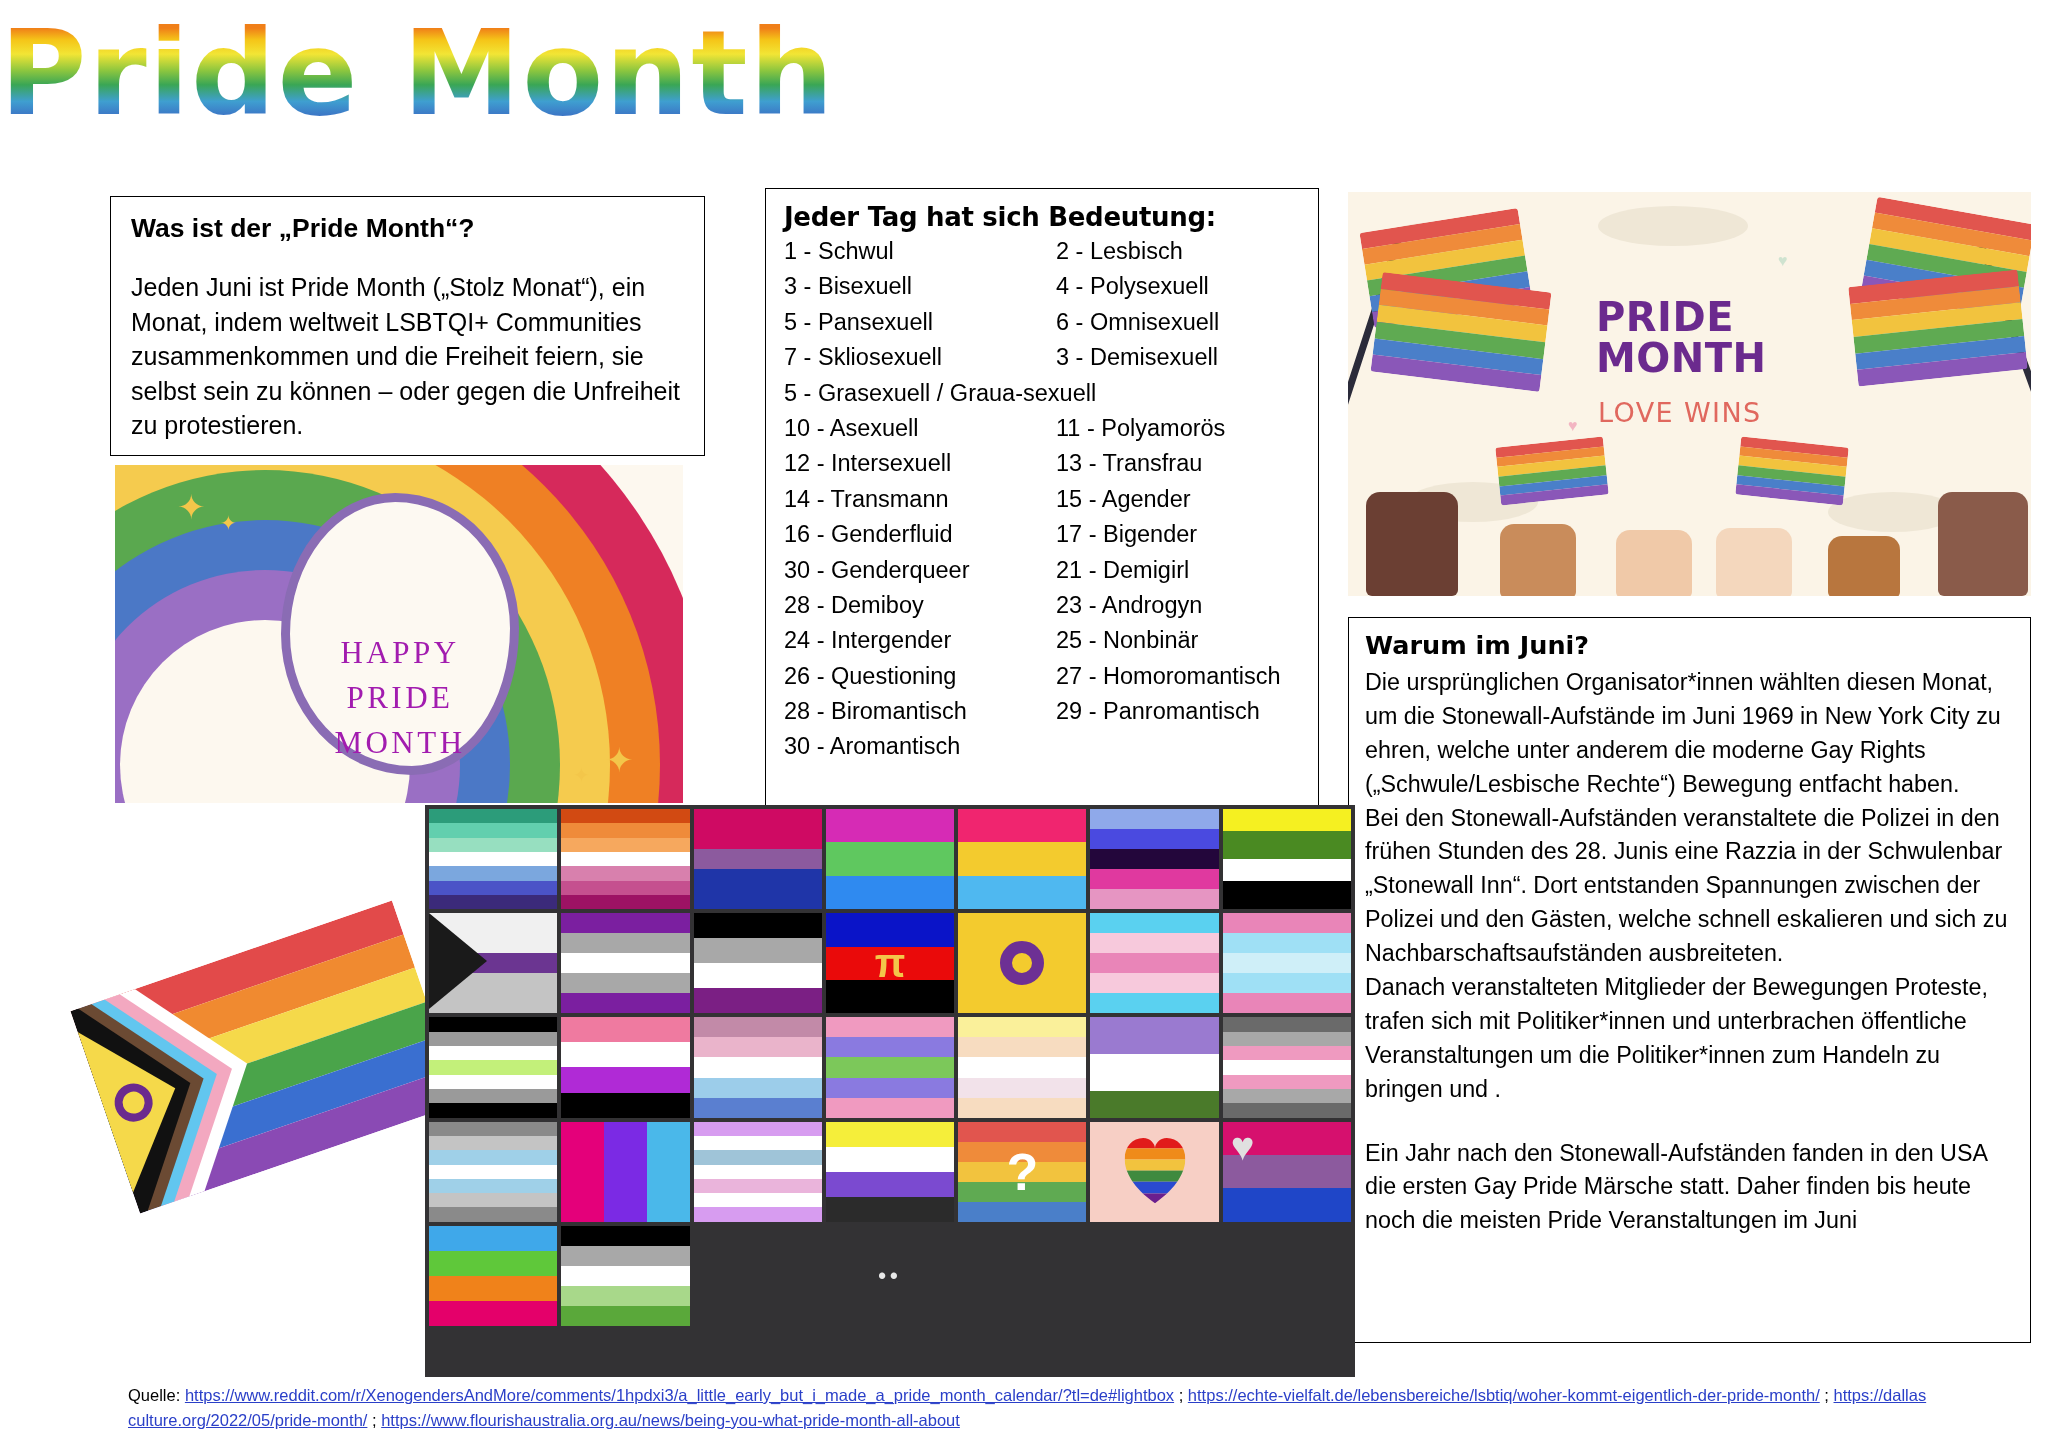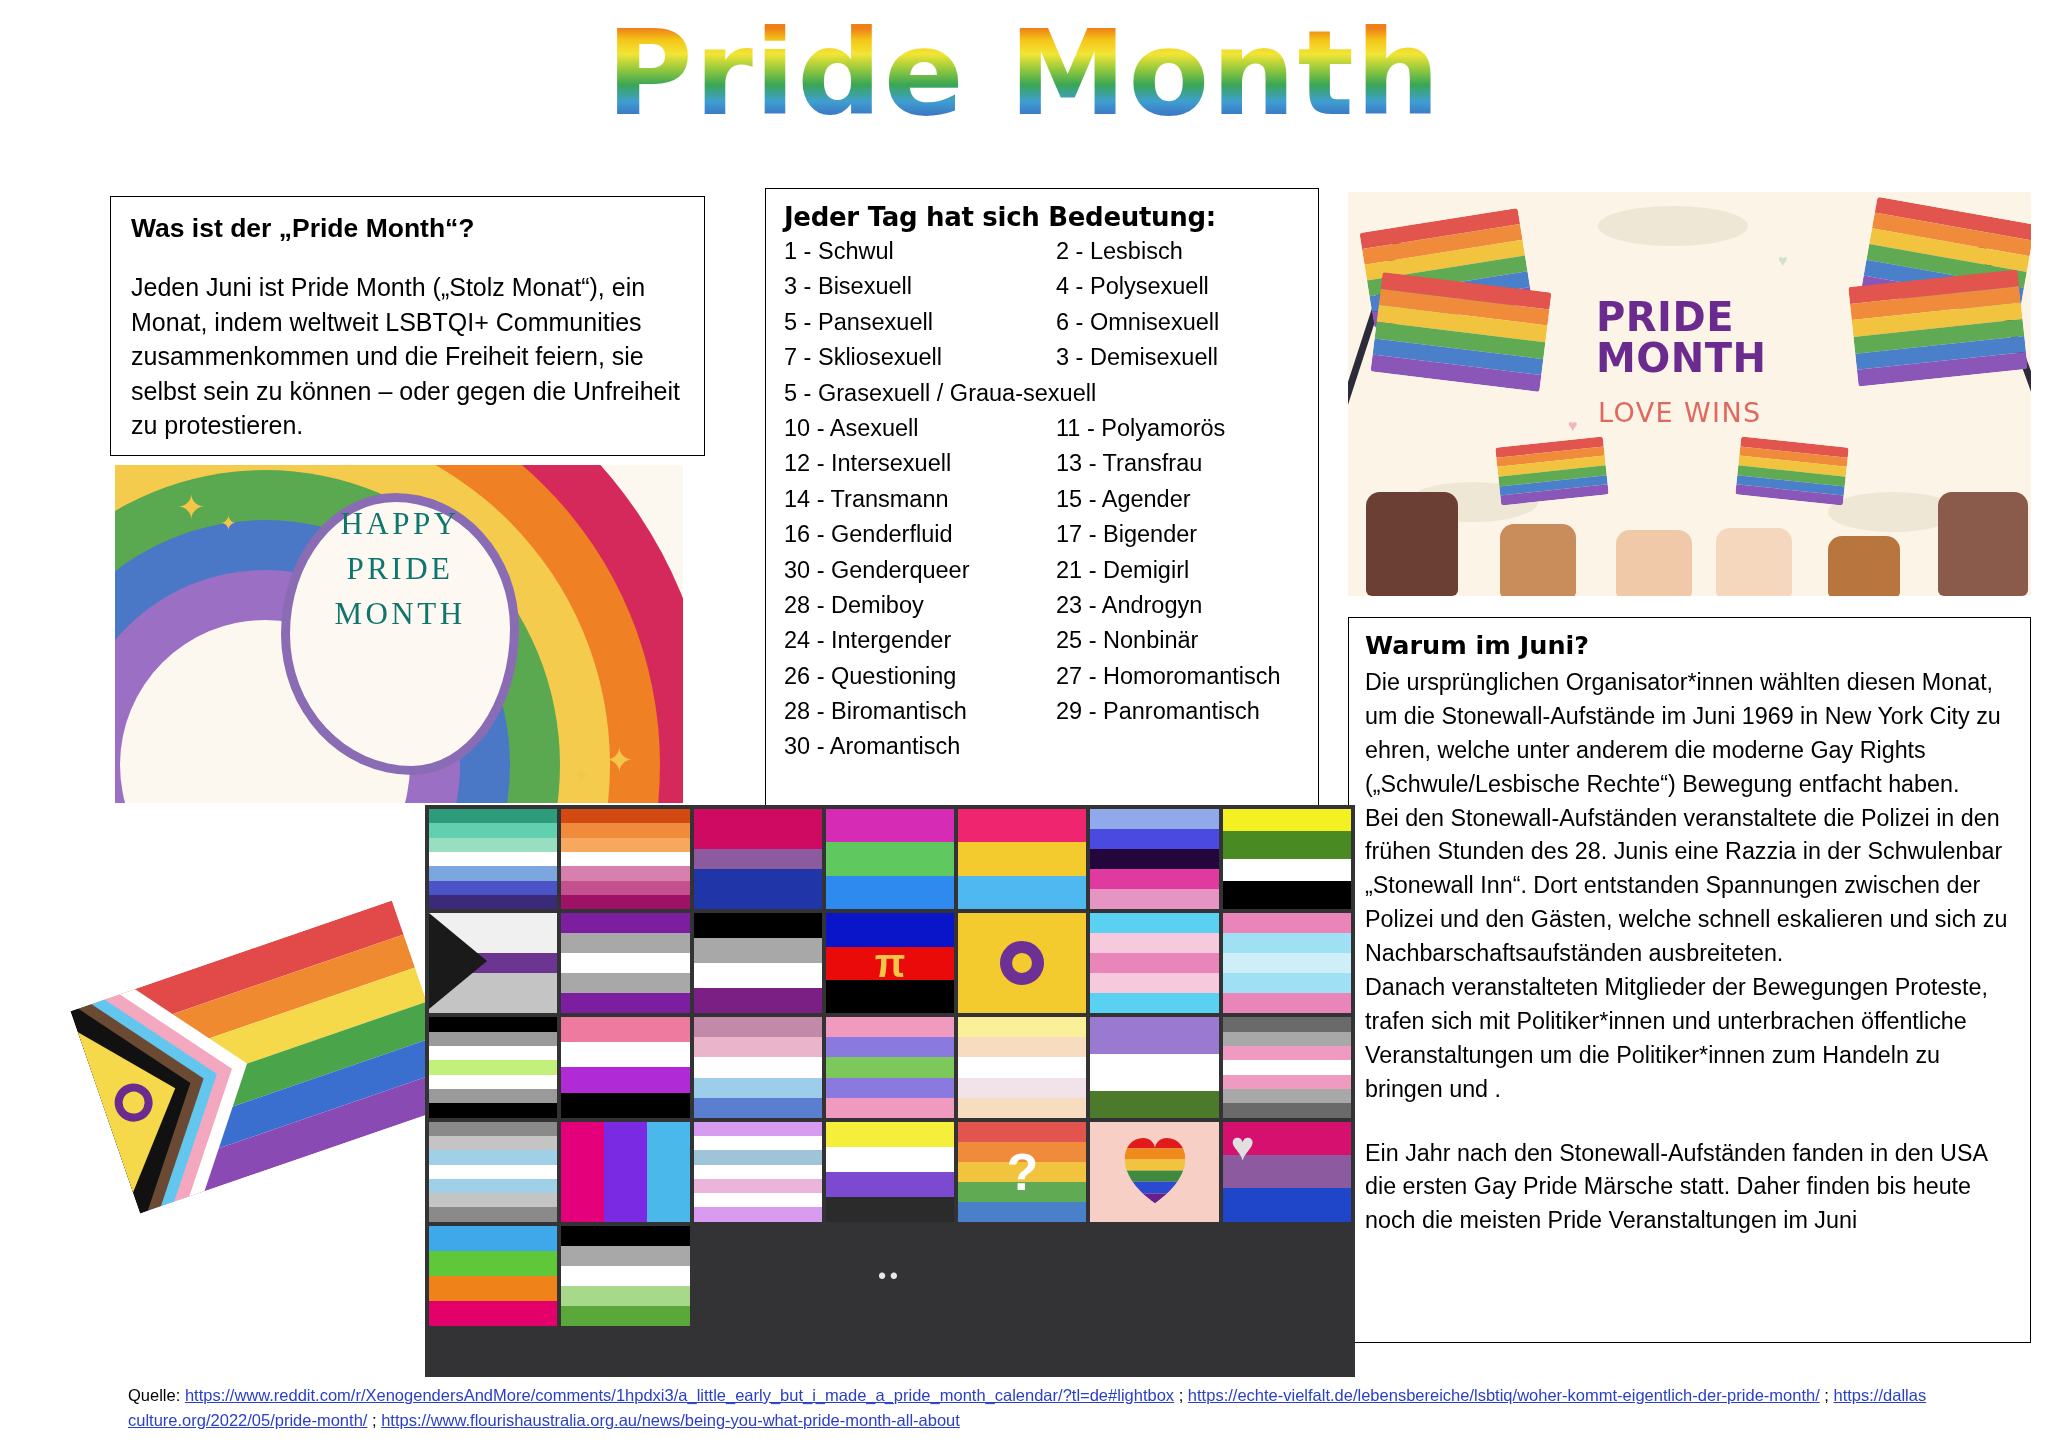--- a/index.html
+++ b/index.html
@@ -7,21 +7,21 @@
   body {
     width:2048px; height:1448px;
     background:#ffffff;
     font-family:"Liberation Sans", sans-serif;
     position:relative;
     overflow:hidden;
   }
 
   
   #title-wrap {
-    position:absolute; left:0; top:14px; width:2048px; text-align:center;
+    position:absolute; left:0; top:14px; width:2048px; text-align:left;
     pointer-events:none;
   }
   #page-title {
     display:inline-block;
     font-family:"DejaVu Sans", sans-serif;
     font-weight:bold;
     font-size:118px;
     letter-spacing:2px;
     line-height:1.0;
     background:linear-gradient(180deg,
@@ -73,22 +73,22 @@
   #img-happy {
     position:absolute; left:115px; top:465px; width:568px; height:338px;
     overflow:hidden; background:#fdf8ef;
   }
   .hb-band { position:absolute; left:-230px; top:-80px; width:820px; height:820px;
              border-radius:50%; }
   #img-happy .badge {
     position:absolute; left:166px; top:28px; width:238px; height:282px;
     background:#fdf9f2; border:9px solid #8a6cb4;
     border-radius:48% 52% 45% 55% / 50% 48% 52% 50%;
-    display:flex; flex-direction:column; align-items:center; justify-content:flex-start;
-    font-family:"Liberation Serif", serif; color:#0f766e; text-align:center;
+    display:flex; flex-direction:column; align-items:center; justify-content:flex-end;
+    font-family:"Liberation Serif", serif; color:#a21caf; text-align:center;
   }
   #img-happy .badge span { display:block; font-size:31px; letter-spacing:3.5px; line-height:1.45; }
   .spark { position:absolute; color:#f3c64a; font-size:34px; line-height:1; }
 
   
   #img-love {
     position:absolute; left:1348px; top:192px; width:683px; height:404px;
     overflow:hidden; background:#fbf4e7;
   }
   #img-love .lw-title {

